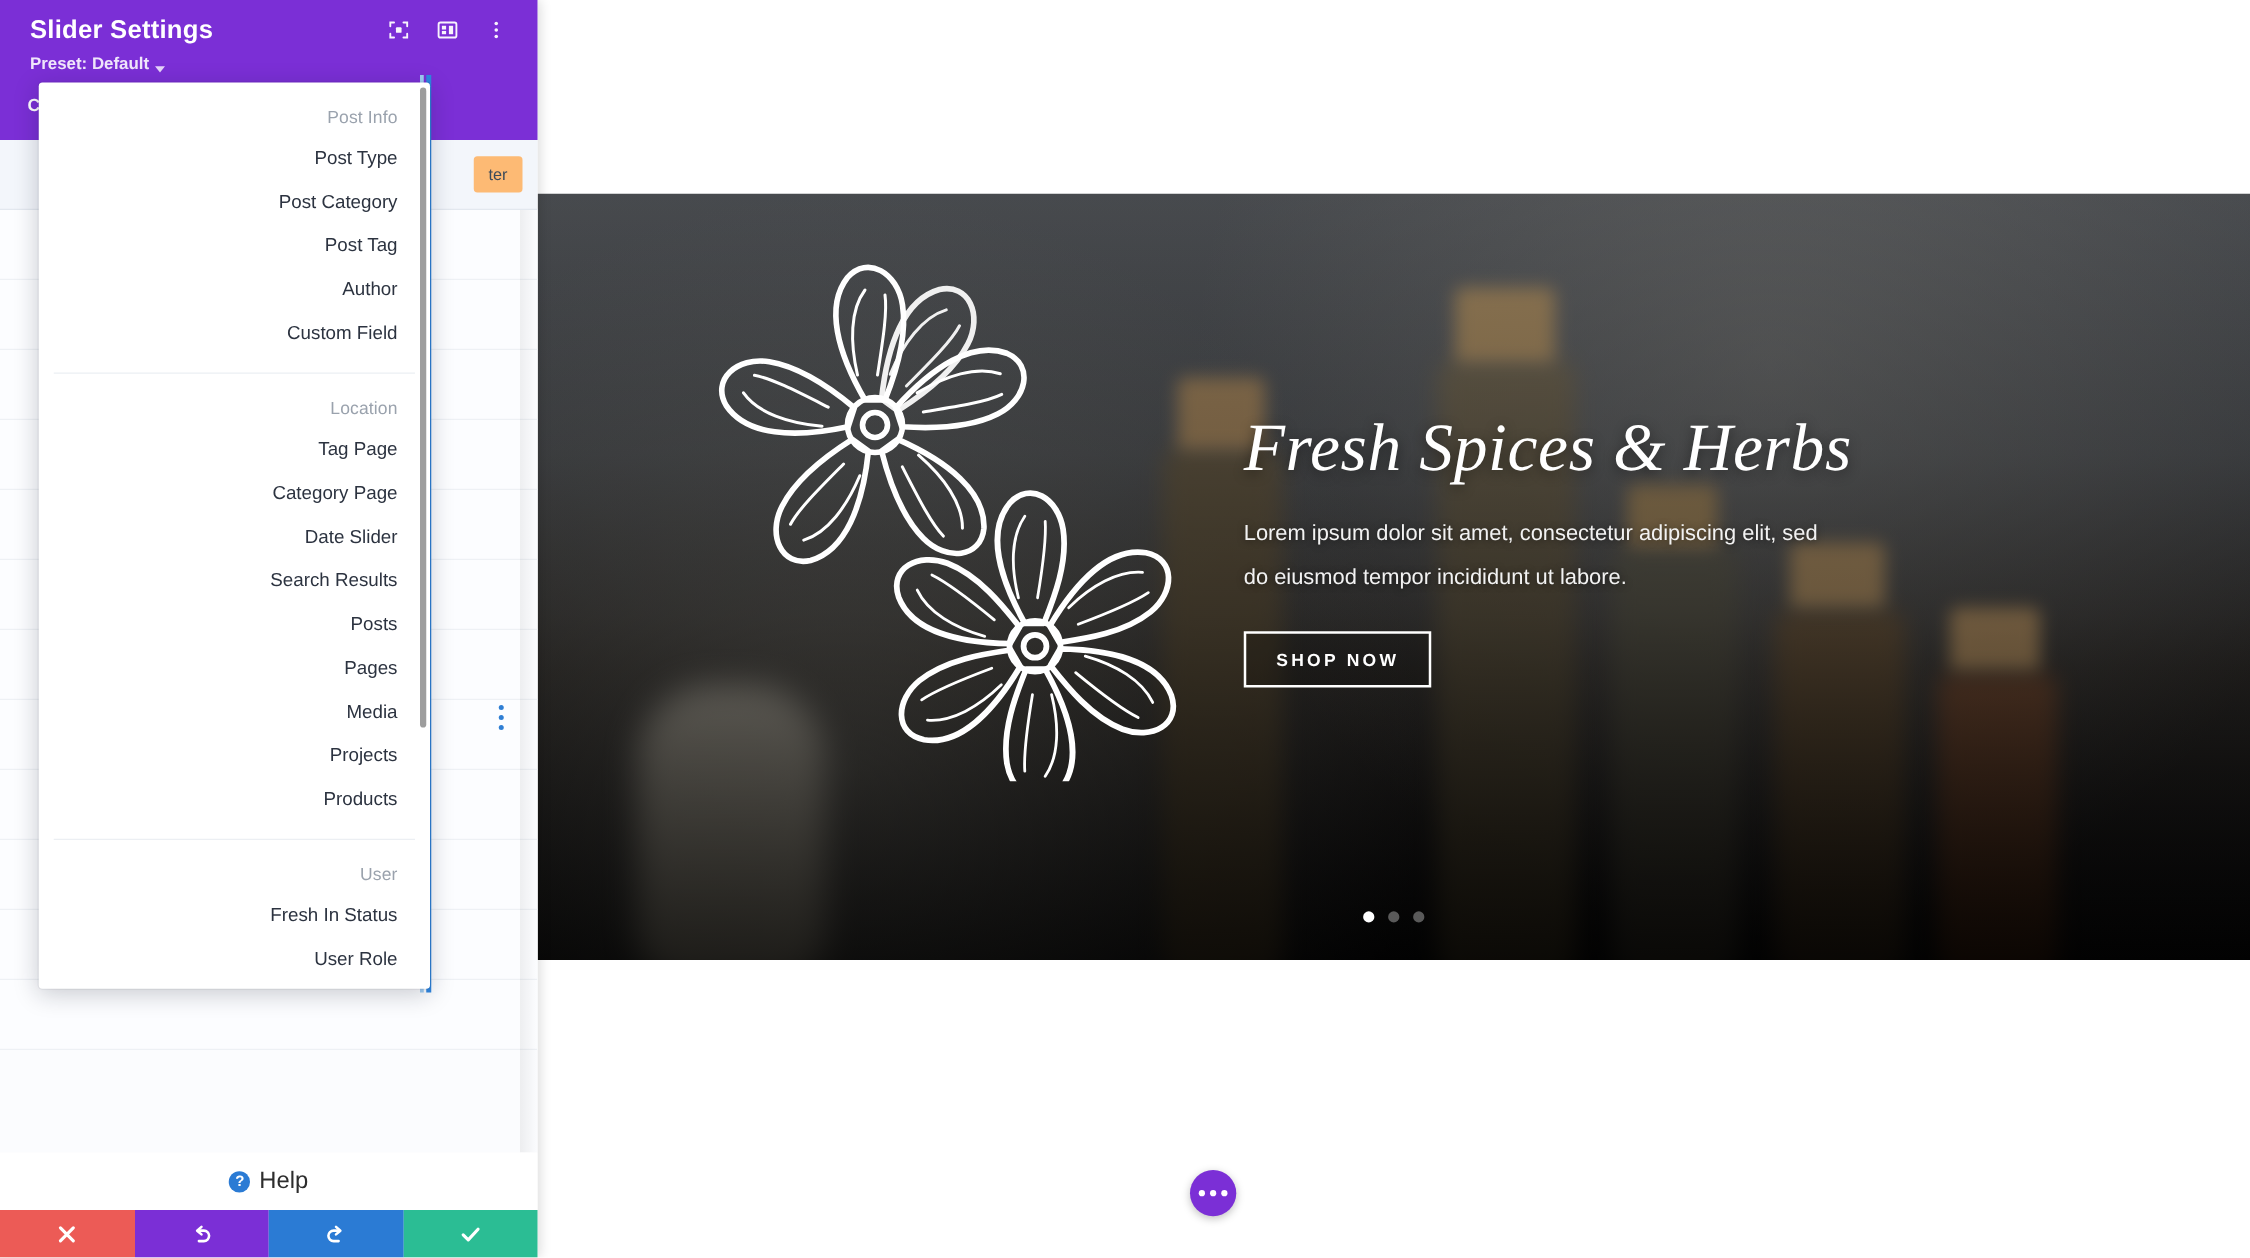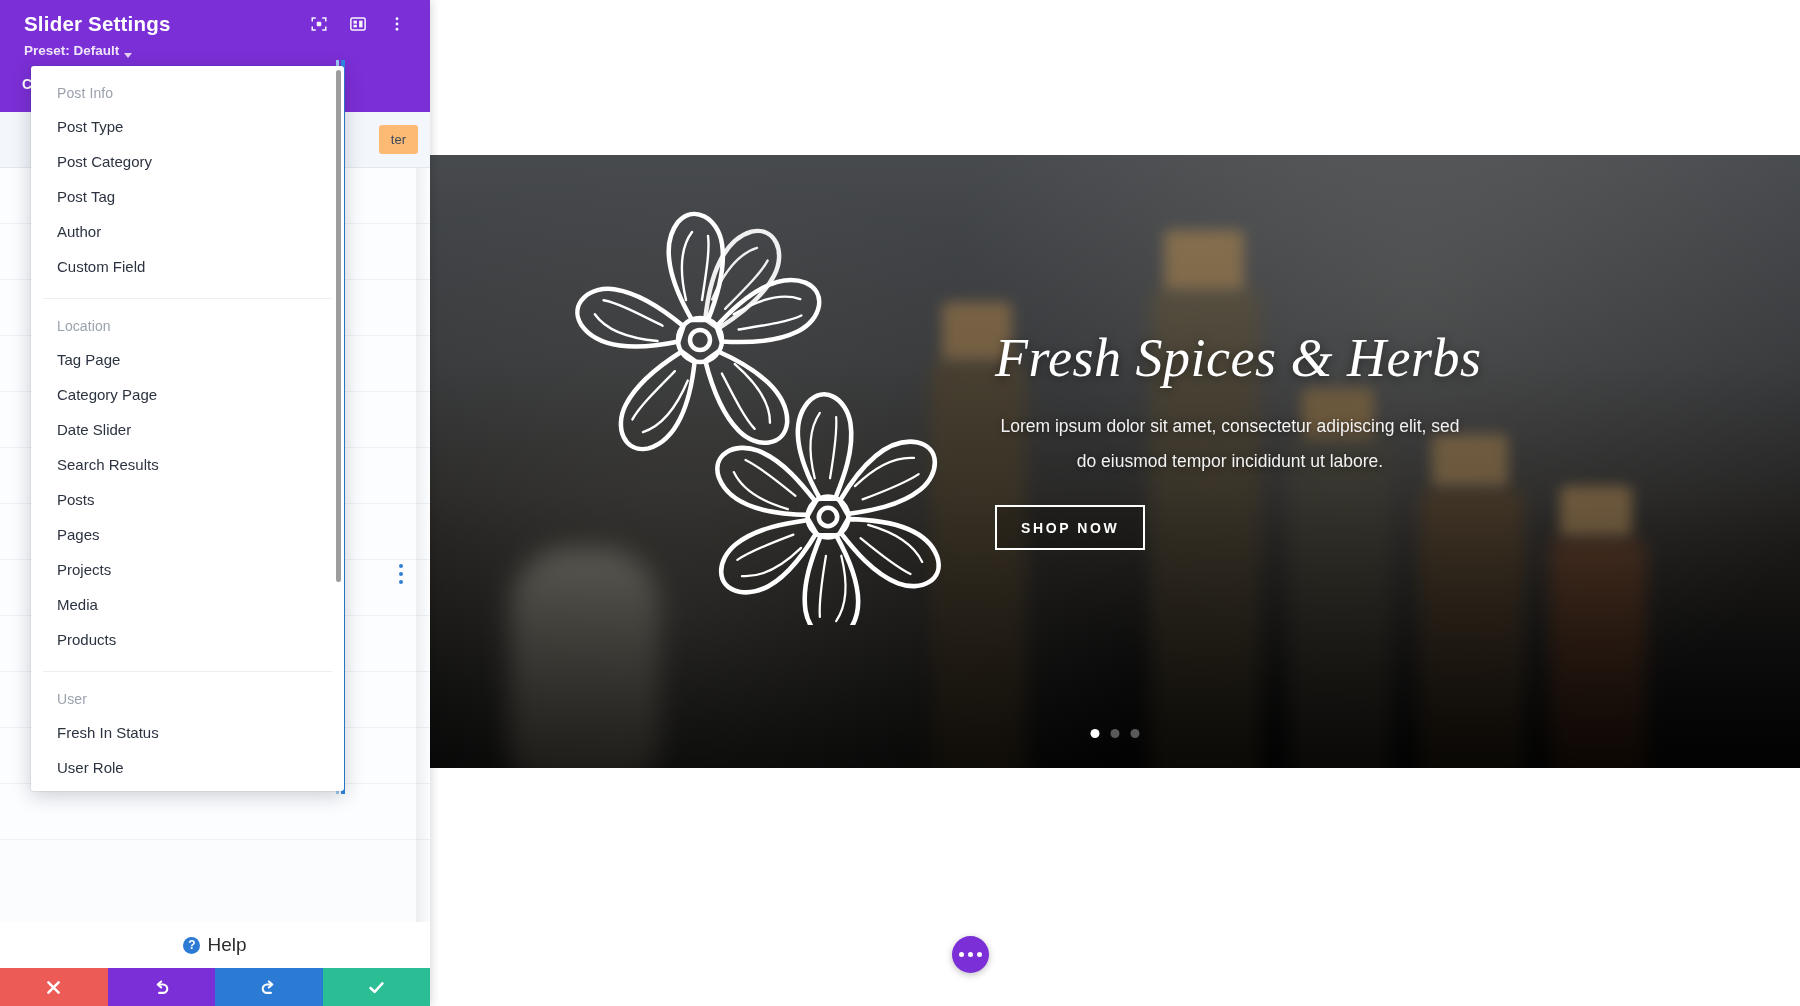--- a/index.html
+++ b/index.html
@@ -60,21 +60,20 @@
     white-space: nowrap;
     text-shadow: 0 2px 10px rgba(0,0,0,.45);
   }
   .hero-sub {
     margin-top: 22px;
     font-size: 17.5px;
     line-height: 2.0;
     color: #f2f2f2;
     max-width: 470px;
     text-shadow: 0 1px 6px rgba(0,0,0,.5);
-    text-align: center;
   }
   .hero-btn {
     display: inline-block;
     margin-top: 26px;
     padding: 13px 24px 12px;
     border: 2px solid #ffffff;
     color: #ffffff;
     font-size: 14px;
     letter-spacing: 2.6px;
     font-weight: 600;
@@ -186,20 +185,21 @@
     width: 313px; height: 725px;
     background: #ffffff;
     border-radius: 3px;
     box-shadow: 0 4px 20px rgba(16,24,40,.22), 0 0 0 1px rgba(16,24,40,.05);
     overflow: hidden;
     z-index: 40;
   }
   .dropdown-inner {
     height: 100%; padding: 0 0 0 0;
     overflow: hidden;
+    text-align: right;
   }
   .dd-group { padding: 0 14px; }
   .dd-group-title {
     color: #9aa2ad; font-size: 14px; padding: 19px 12px 8px 12px;
     letter-spacing: .1px;
   }
   .dd-item {
     color: #2c3340; font-size: 15px;
     padding: 9px 12px; border-radius: 3px;
     cursor: pointer;
@@ -411,22 +411,22 @@
         </div>
         <div class="dd-divider"></div>
         <div class="dd-group">
           <div class="dd-group-title">Location</div>
           <div class="dd-item">Tag Page</div>
           <div class="dd-item">Category Page</div>
           <div class="dd-item">Date Slider</div>
           <div class="dd-item">Search Results</div>
           <div class="dd-item">Posts</div>
           <div class="dd-item">Pages</div>
+          <div class="dd-item">Media</div>
           <div class="dd-item">Projects</div>
-          <div class="dd-item">Media</div>
           <div class="dd-item">Products</div>
         </div>
         <div class="dd-divider"></div>
         <div class="dd-group">
           <div class="dd-group-title">User</div>
           <div class="dd-item">Fresh In Status</div>
           <div class="dd-item">User Role</div>
         </div>
         <div class="dd-divider"></div>
         <div class="dd-group">

